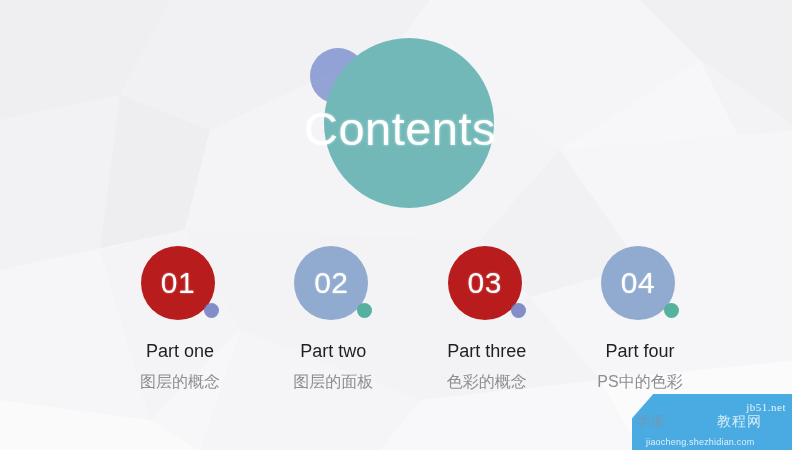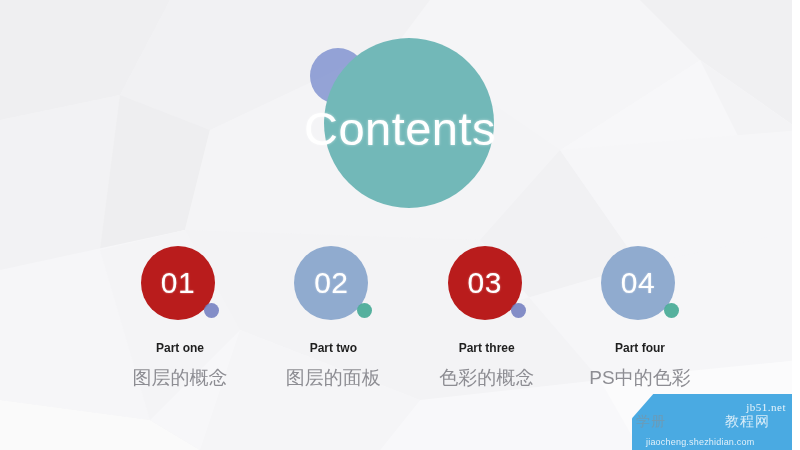--- a/index.html
+++ b/index.html
@@ -112,28 +112,28 @@
     bottom: 6px;
     width: 15px;
     height: 15px;
     border-radius: 50%;
   }
   .dot.purple { background: rgba(110, 122, 190, 0.85); }
   .dot.teal   { background: rgba(72, 170, 150, 0.92); }
 
   .part-title {
     margin-top: 17px;
-    font-size: 12px;
-    font-weight: bold;
+    font-size: 18px;
+    font-weight: normal;
     color: #1f1f1f;
     white-space: nowrap;
   }
   .part-sub {
     margin-top: 10px;
-    font-size: 19px;
+    font-size: 16px;
     color: #8d8d93;
     white-space: nowrap;
   }
 
   
   .watermark {
     position: absolute;
     right: 0;
     bottom: 0;
     width: 160px;
@@ -163,21 +163,21 @@
     top: 7px;
     font-size: 11px;
     letter-spacing: 0.5px;
     font-family: "Liberation Serif", serif;
     color: #ffffff;
     opacity: 0.95;
     margin-left: 15px;
   }
   .wm-cn {
     position: absolute;
-    right: 22px;
+    right: 30px;
     top: 19px;
     font-size: 14px;
     color: #ffffff;
     letter-spacing: 1px;
     opacity: 0.85;
   }
   .wm-cn2 {
     position: absolute;
     left: 4px;
     top: 19px;

